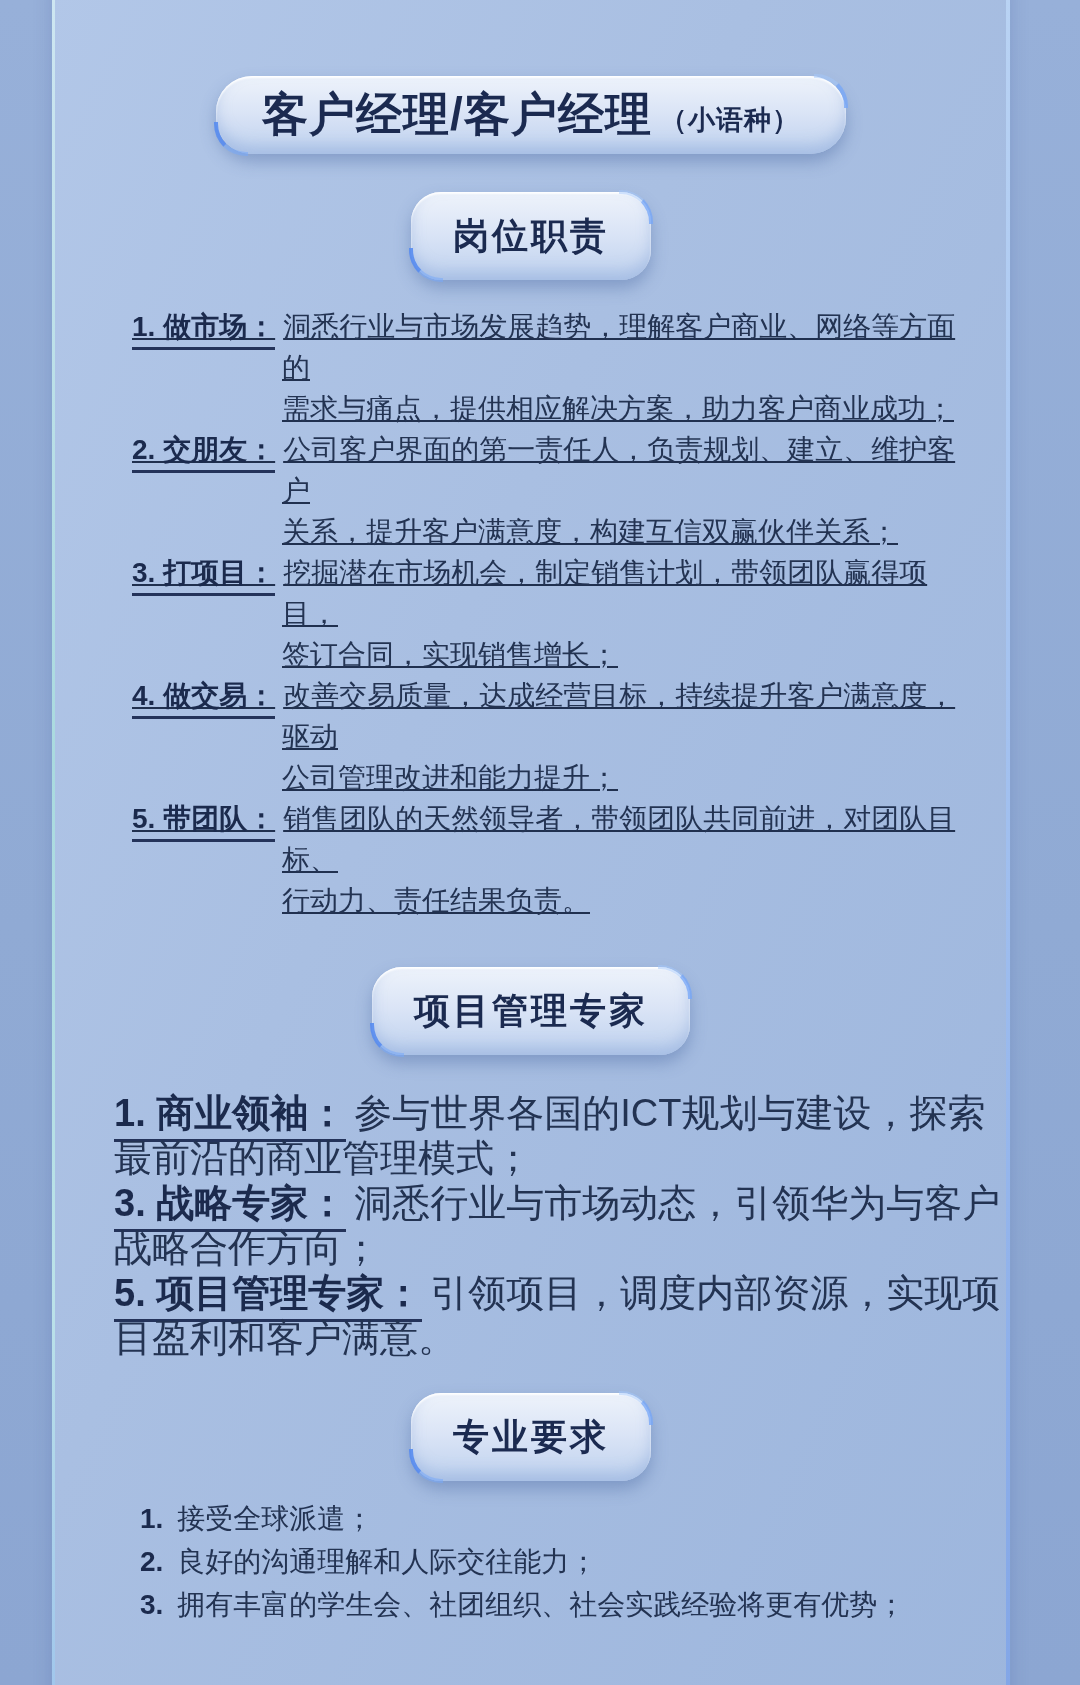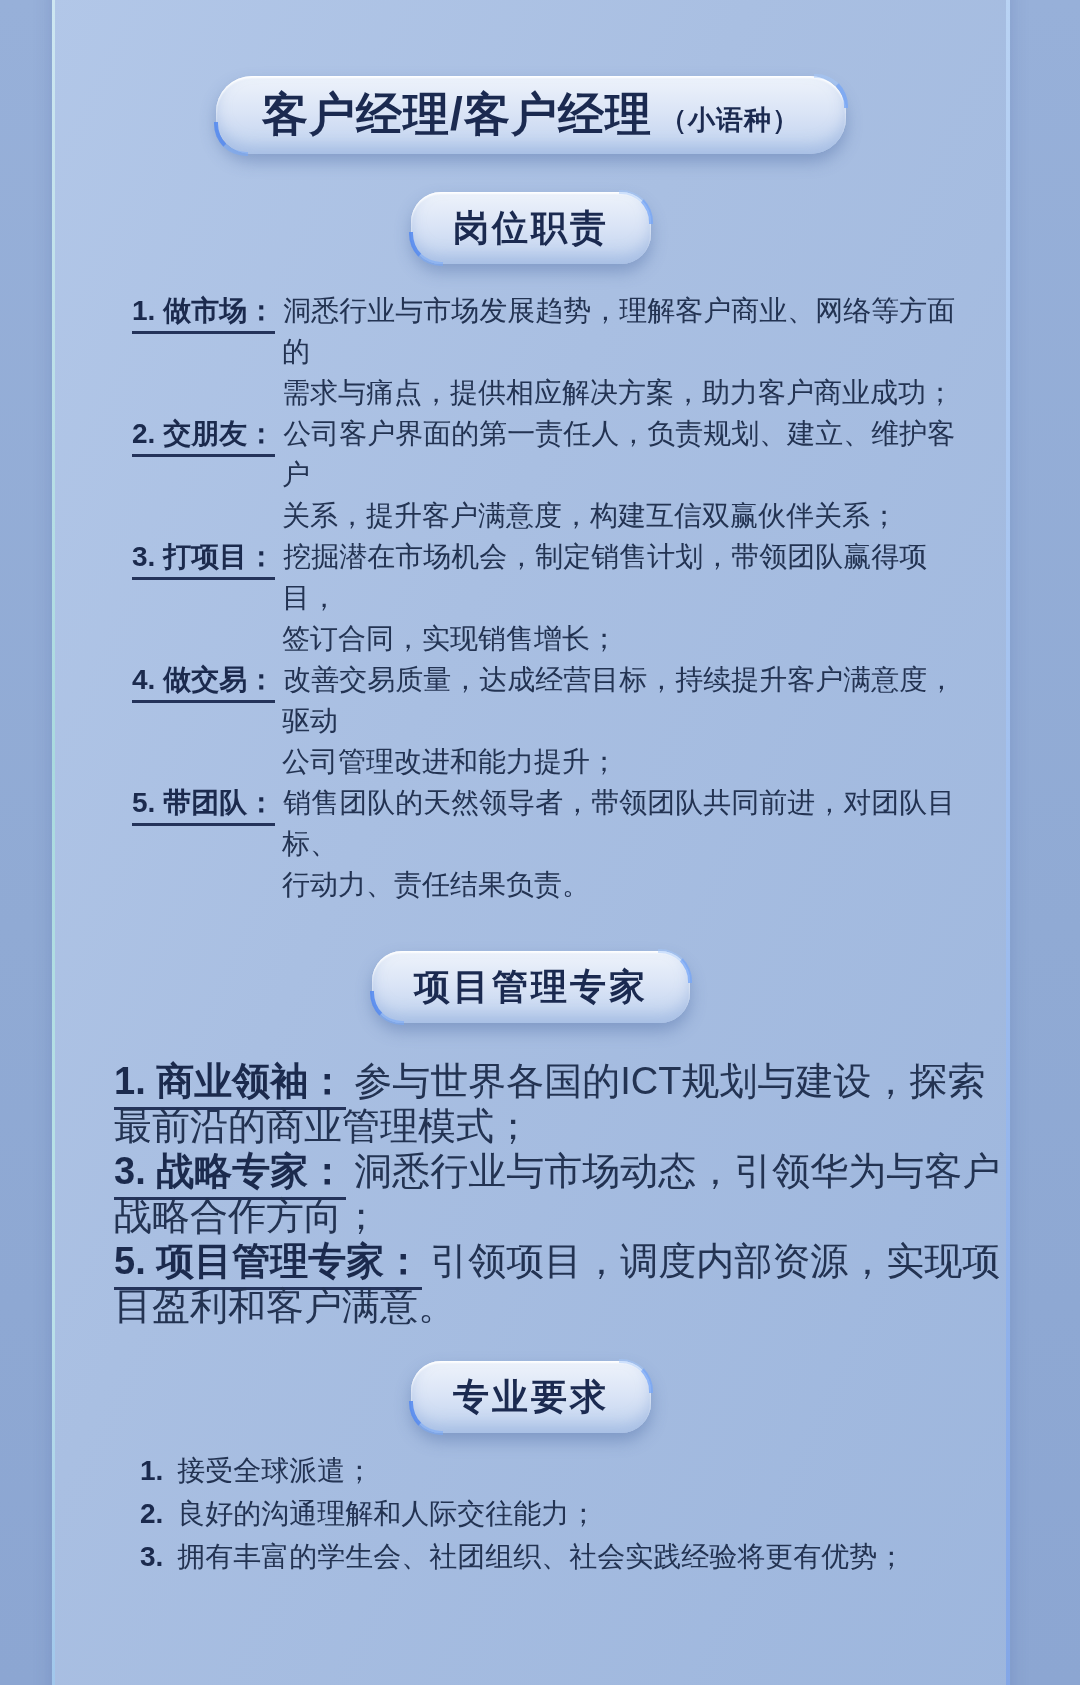--- a/index.html
+++ b/index.html
@@ -35,31 +35,31 @@
     border-bottom-left-radius:32px;border-left:4px solid rgba(88,140,240,.9);
     border-bottom:4px solid rgba(120,168,248,.55);}
   .pill::after{content:"";position:absolute;right:-2px;top:-2px;width:30px;height:30px;
     border-top-right-radius:32px;border-right:4px solid rgba(120,168,248,.8);
     border-top:4px solid rgba(164,200,252,.5);}
 
   .pill-title{margin-top:110px;height:78px;padding:0 46px;border-radius:36px;gap:8px;justify-content:space-between;}
   .title-main{font-size:46px;letter-spacing:1px;}
   .title-sub{font-size:27px;margin-top:10px;letter-spacing:1px;}
 
-  .pill-section{height:64px;padding:4px 42px;border-radius:30px;font-size:36px;letter-spacing:3px;}
+  .pill-section{height:64px;padding:12px 42px;border-radius:30px;font-size:36px;letter-spacing:3px;}
   .pill-duties{margin-top:38px;}
   .pill-growth{margin-top:46px;}
   .pill-reqs{margin-top:32px;}
 
   .list .li{white-space:pre-line;}
   .li-label{font-weight:700;color:#1b2a4d;border-bottom:3px solid #24335a;padding-bottom:5px;margin-right:8px;}
   .li-text{color:#233352;}
 
   .duties{margin:26px 52px 0 80px;font-size:28px;line-height:41px;}
-  .duties .li{padding-left:150px;text-indent:-150px;}
+  .duties .li{padding-left:150px;text-indent:-150px;text-decoration:underline;}
 
   .growth{margin:36px 8px 0 62px;font-size:38px;line-height:45px;}
 
   .reqs{margin:16px 36px 0 88px;font-size:28px;line-height:43px;}
   .reqs .li{padding-left:42px;text-indent:-42px;}
   .li-num{font-weight:700;color:#1b2a4d;margin-right:14px;}
 </style>
 </head>
 <body>
 

